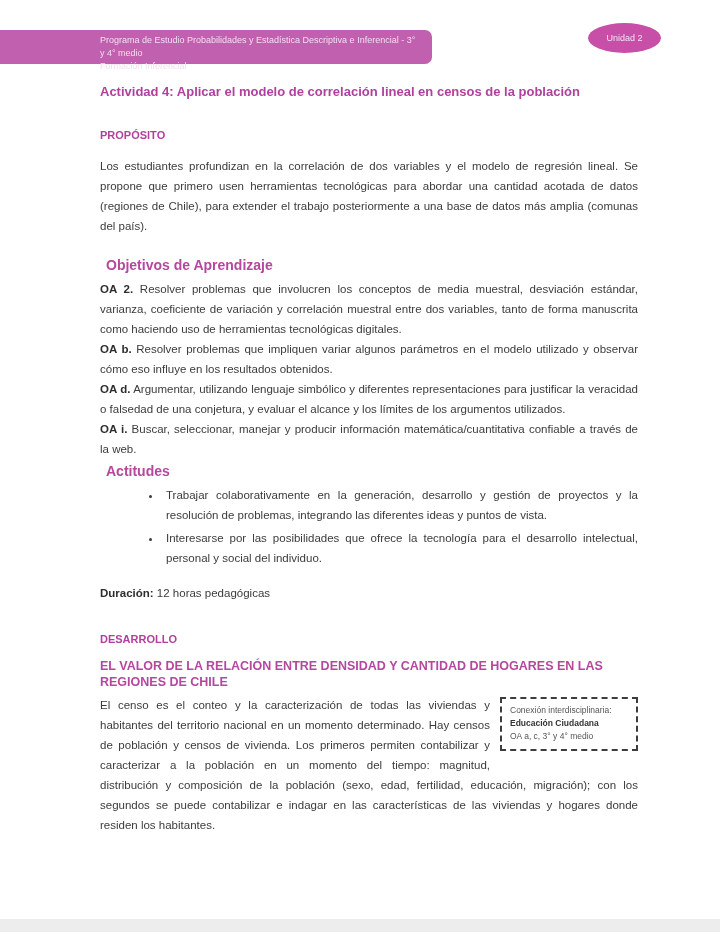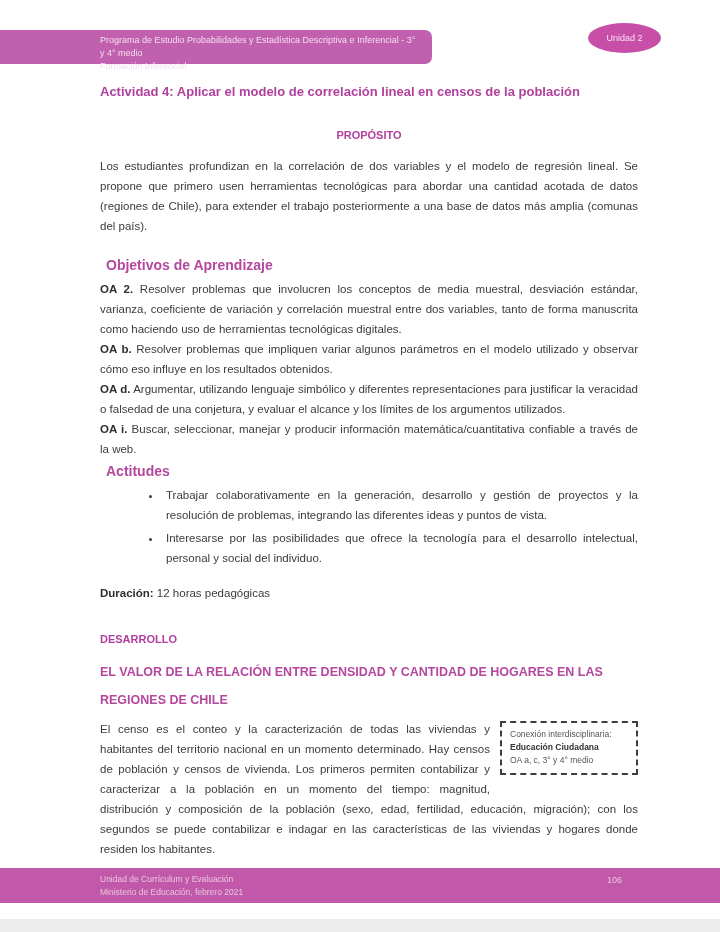--- a/index.html
+++ b/index.html
@@ -39,21 +39,21 @@
     color: #b13f9e; font-size: 13px; font-weight: bold;
     white-space: nowrap; margin-top: 2px;
   }
   .mini-heading {
     color: #b13f9e; font-size: 11px; font-weight: bold;
   }
   .sub-heading {
     color: #b5479e; font-size: 14px; font-weight: bold;
     margin-left: 6px;
   }
-  .proposito-heading { margin-top: 30px; text-align: center; }
+  .proposito-heading { margin-top: 30px; }
 
   p.body {
     font-size: 11.5px; line-height: 20px; text-align: justify;
     color: #3b3b3b;
   }
   .para-proposito { margin-top: 15px; }
   .objetivos-heading { margin-top: 21px; }
   .oa-block { margin-top: 6px; }
   .oa-label { font-weight: bold; color: #2e2e2e; }
 
@@ -63,21 +63,21 @@
     font-size: 11.5px; line-height: 20px; text-align: justify;
     padding-left: 4px; margin-bottom: 3px; margin-left: 32px;
   }
 
   .duracion { margin-top: 19px; font-size: 11.5px; }
   .duracion .bold { font-weight: bold; color: #2e2e2e; }
 
   .desarrollo-heading { margin-top: 34px; }
   .section-title {
     color: #b5479e; font-size: 12.5px; font-weight: bold;
-    line-height: 28px; margin-top: 13px;
+    line-height: 16px; margin-top: 13px;
   }
   .para-final { margin-top: 5px; }
 
   .connection-box {
     float: right; width: 138px;
     border: 2px dashed #3d3d3d;
     padding: 5px 8px 6px 8px;
     margin: 2px 0 6px 10px;
     font-size: 8.5px; line-height: 13px; color: #555555;
     background: #ffffff;
@@ -151,23 +151,16 @@
       <span class="connection-box">
         <span>Conexión interdisciplinaria:</span><br>
         <span class="cb-bold">Educación Ciudadana</span><br>
         <span>OA a, c, 3° y 4° medio</span>
       </span>
       <span>El censo es el conteo y la caracterización de todas las viviendas y habitantes del territorio nacional en un momento determinado. Hay censos de población y censos de vivienda. Los primeros permiten contabilizar y caracterizar a la población en un momento del tiempo: magnitud, distribución y composición de la población (sexo, edad, fertilidad, educación, migración); con los segundos se puede contabilizar e indagar en las características de las viviendas y hogares donde residen los habitantes.</span>
     </p>
 
   </div>
 
-  <div class="footer-bar">
-    <div class="footer-text">
-      <div>Unidad de Currículum y Evaluación</div>
-      <div>Ministerio de Educación, febrero 2021</div>
-    </div>
-    <div class="page-number">106</div>
-  </div>
 
   <div class="bottom-strip"></div>
 
 </div>
 
 </body></html>

